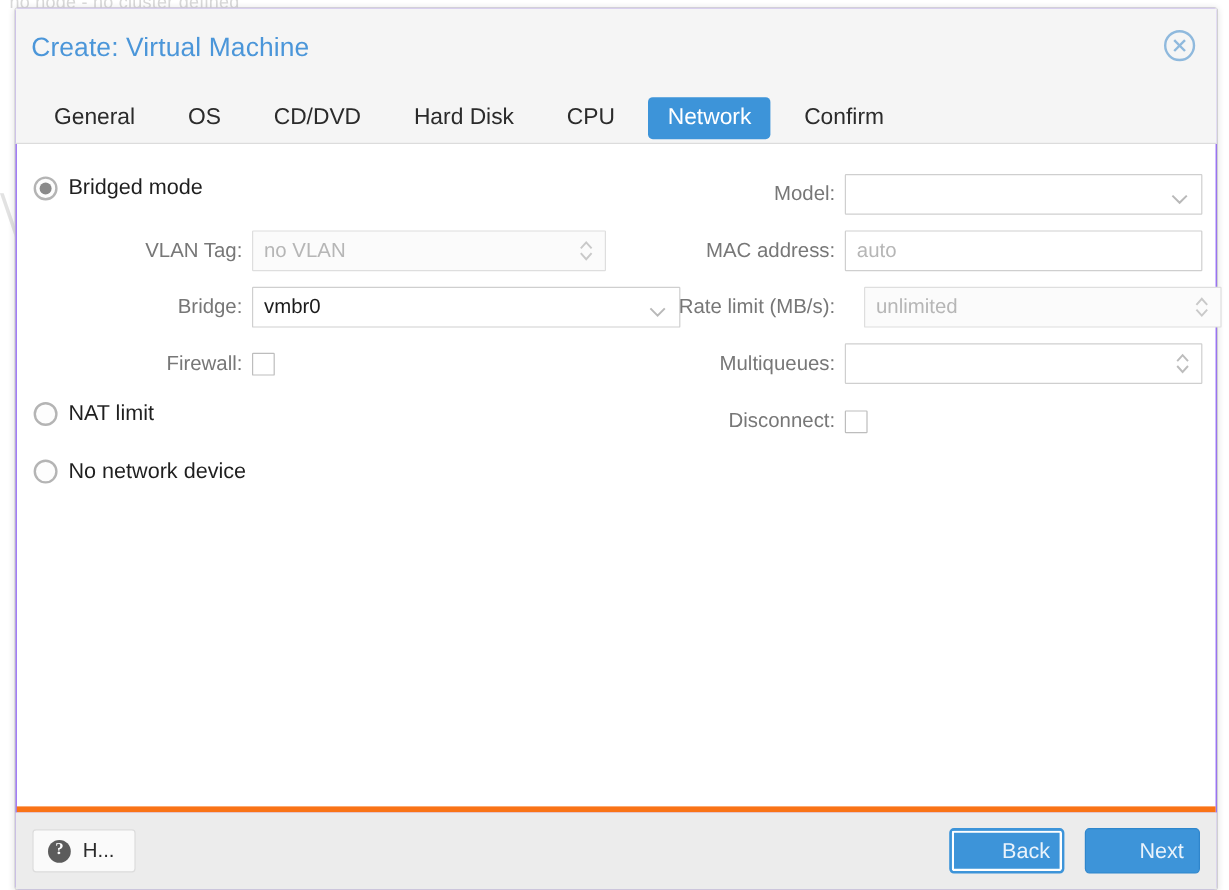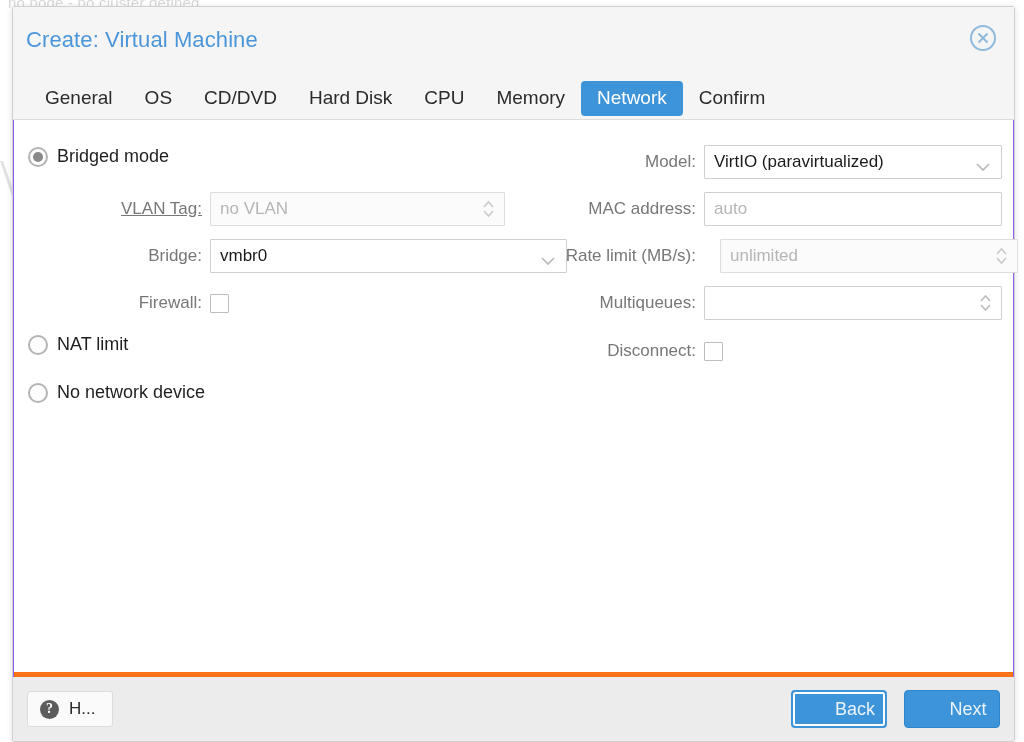--- a/index.html
+++ b/index.html
@@ -62,21 +62,21 @@
     width: 30px; height: 30px;
     cursor: pointer;
   }
   #close-btn svg { display: block; }
 
   #tabbar {
     position: absolute;
     left: 16px; top: 74px;
     display: flex;
     align-items: center;
-    gap: 0px;
+    gap: 12px;
   }
   .tab {
     font-size: 19px;
     color: #2b2b2b;
     padding: 7px 16px;
     border-radius: 4px;
     cursor: pointer;
     white-space: nowrap;
     line-height: 1.1;
   }
@@ -264,37 +264,36 @@
         <line x1="19.5" y1="10.5" x2="10.5" y2="19.5" stroke="#8fb9dd" stroke-width="2"></line>
       </svg>
     </div>
 
     <div id="tabbar">
       <div class="tab">General</div>
       <div class="tab">OS</div>
       <div class="tab">CD/DVD</div>
       <div class="tab">Hard Disk</div>
       <div class="tab">CPU</div>
-      <div class="tab">Memory</div>
       <div class="tab active">Network</div>
       <div class="tab">Confirm</div>
     </div>
   </div>
 
   <div id="dlg-body">
 
     <div class="col" id="col-left">
 
       <div class="radio-row" style="left:14px; top:26px;">
         <span class="radio checked"></span>
         <span class="radio-label">Bridged mode</span>
       </div>
 
       <div class="field-row" style="left:0px; top:72px;">
-        <span class="f-label" style="width:196px;text-decoration:underline;">VLAN Tag:</span>
+        <span class="f-label" style="width:196px;">VLAN Tag:</span>
         <span class="inp disabled" style="width:295px;">
           <span class="inp-text placeholder">no VLAN</span>
           <span class="spin">
             <svg width="13" height="20" viewBox="0 0 13 20">
               <polyline points="2,8 6.5,3 11,8" fill="none" stroke="#c9c9c9" stroke-width="1.6"></polyline>
               <polyline points="2,12 6.5,17 11,12" fill="none" stroke="#c9c9c9" stroke-width="1.6"></polyline>
             </svg>
           </span>
         </span>
       </div>
@@ -325,21 +324,20 @@
         <span class="radio"></span>
         <span class="radio-label">No network device</span>
       </div>
     </div>
 
     <div class="col" id="col-right">
 
       <div class="field-row" style="left:0px; top:25px;">
         <span class="f-label" style="width:178px;">Model:</span>
         <span class="inp" style="width:298px;">
-          <span class="inp-text">VirtIO (paravirtualized)</span>
           <span class="chev">
             <svg width="14" height="9" viewBox="0 0 14 9">
               <polyline points="1,1.5 7,7.5 13,1.5" fill="none" stroke="#b9b9b9" stroke-width="1.7"></polyline>
             </svg>
           </span>
         </span>
       </div>
 
       <div class="field-row" style="left:0px; top:72px;">
         <span class="f-label" style="width:178px;">MAC address:</span>

